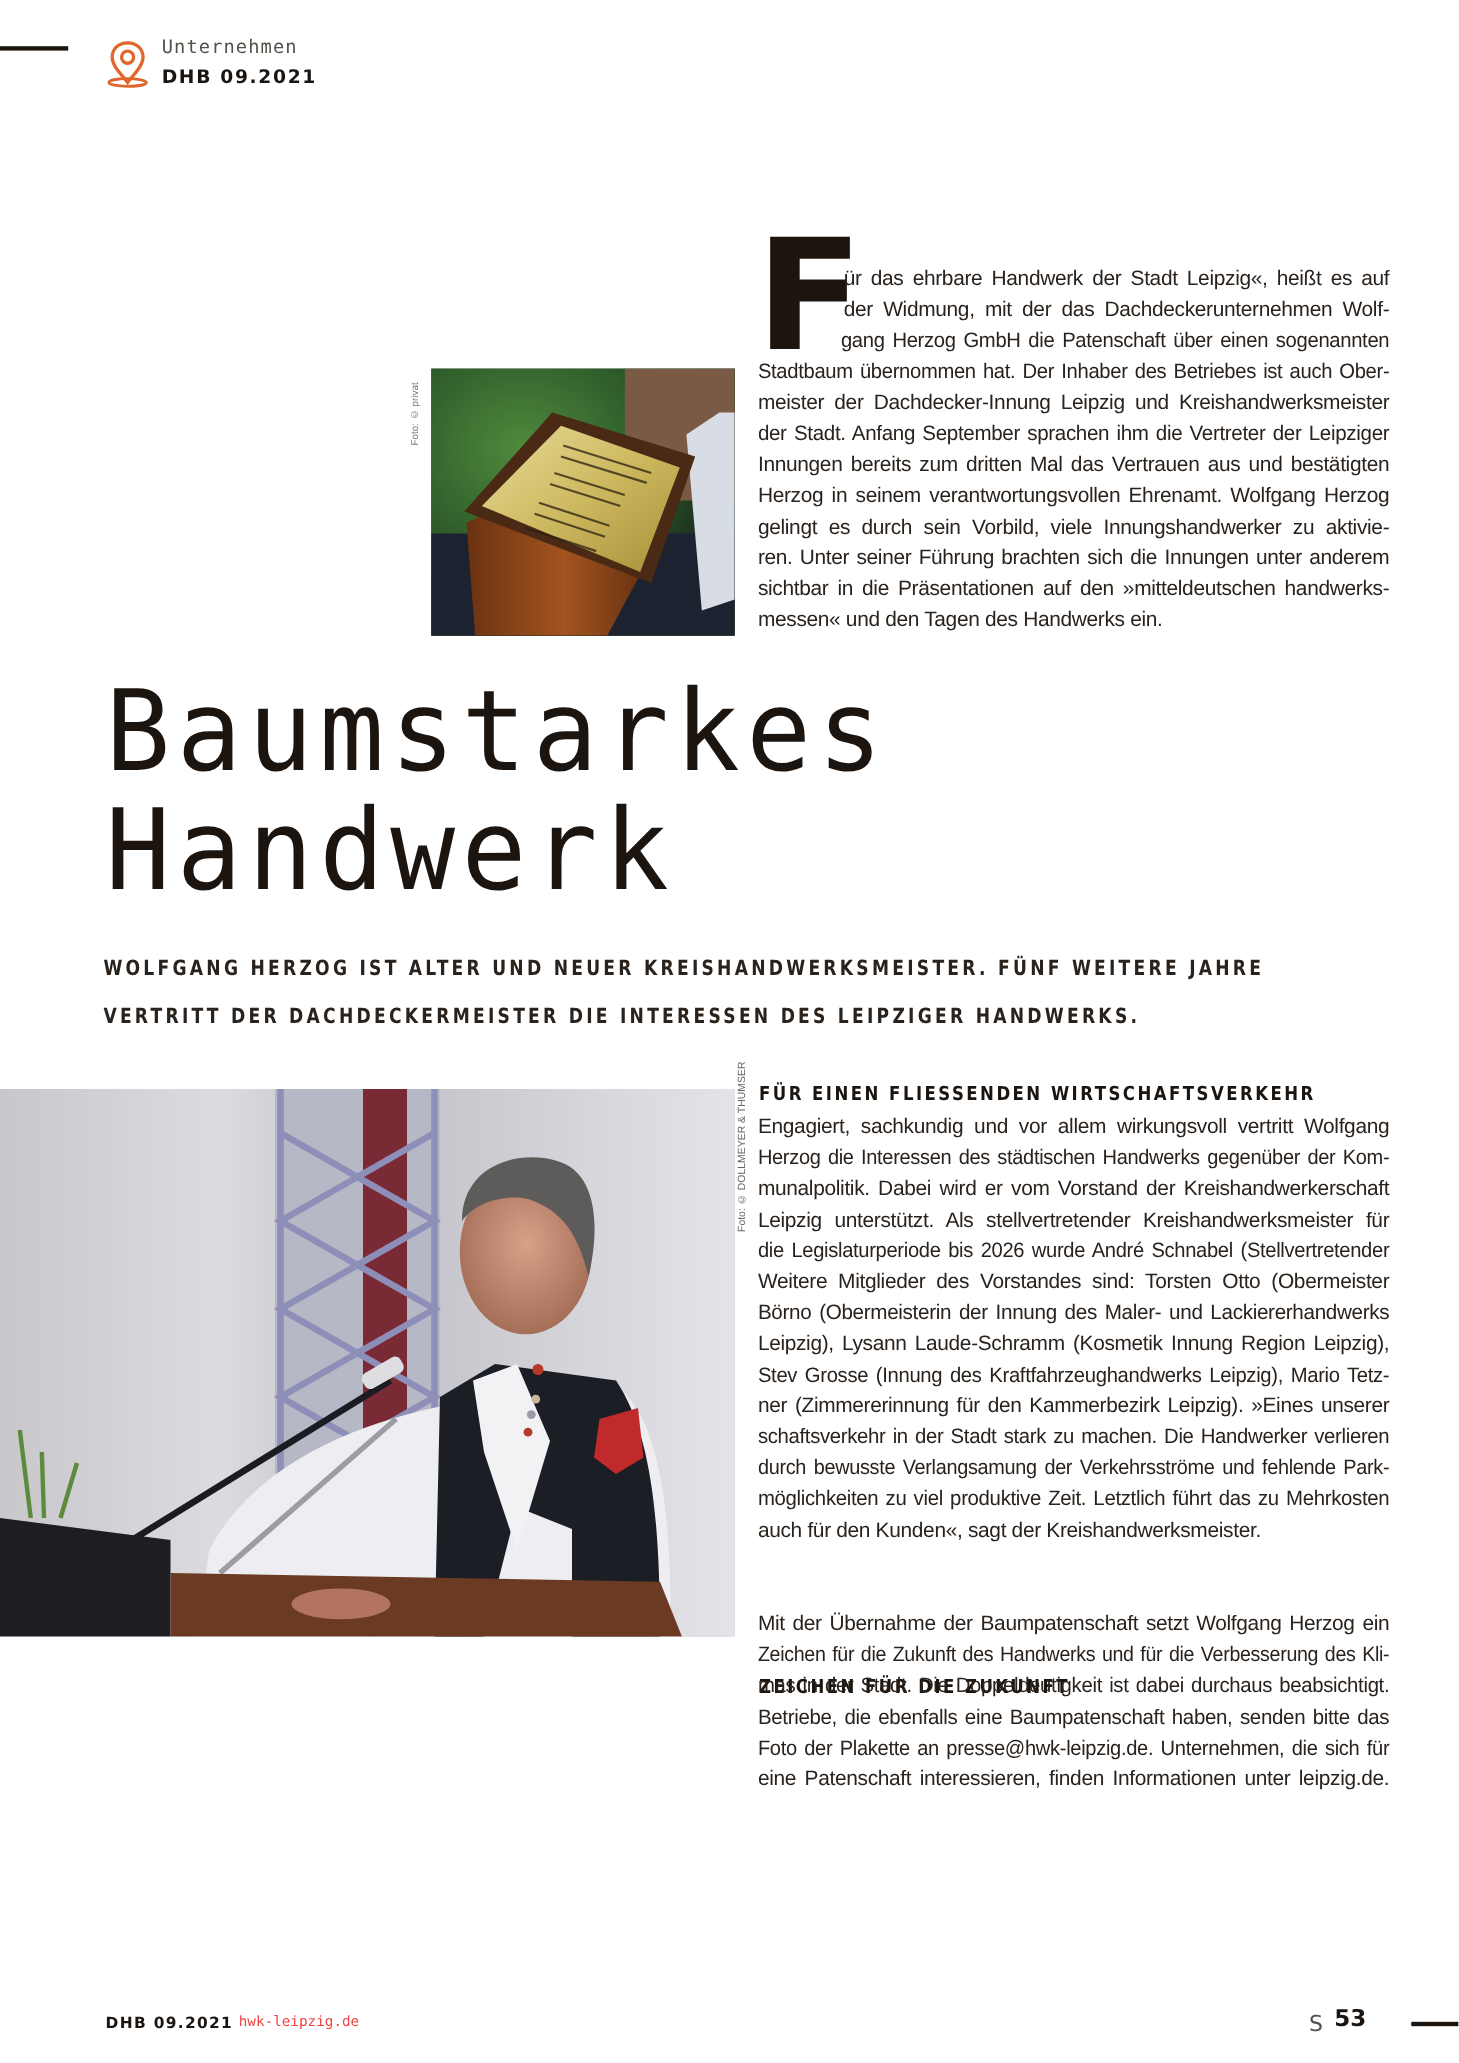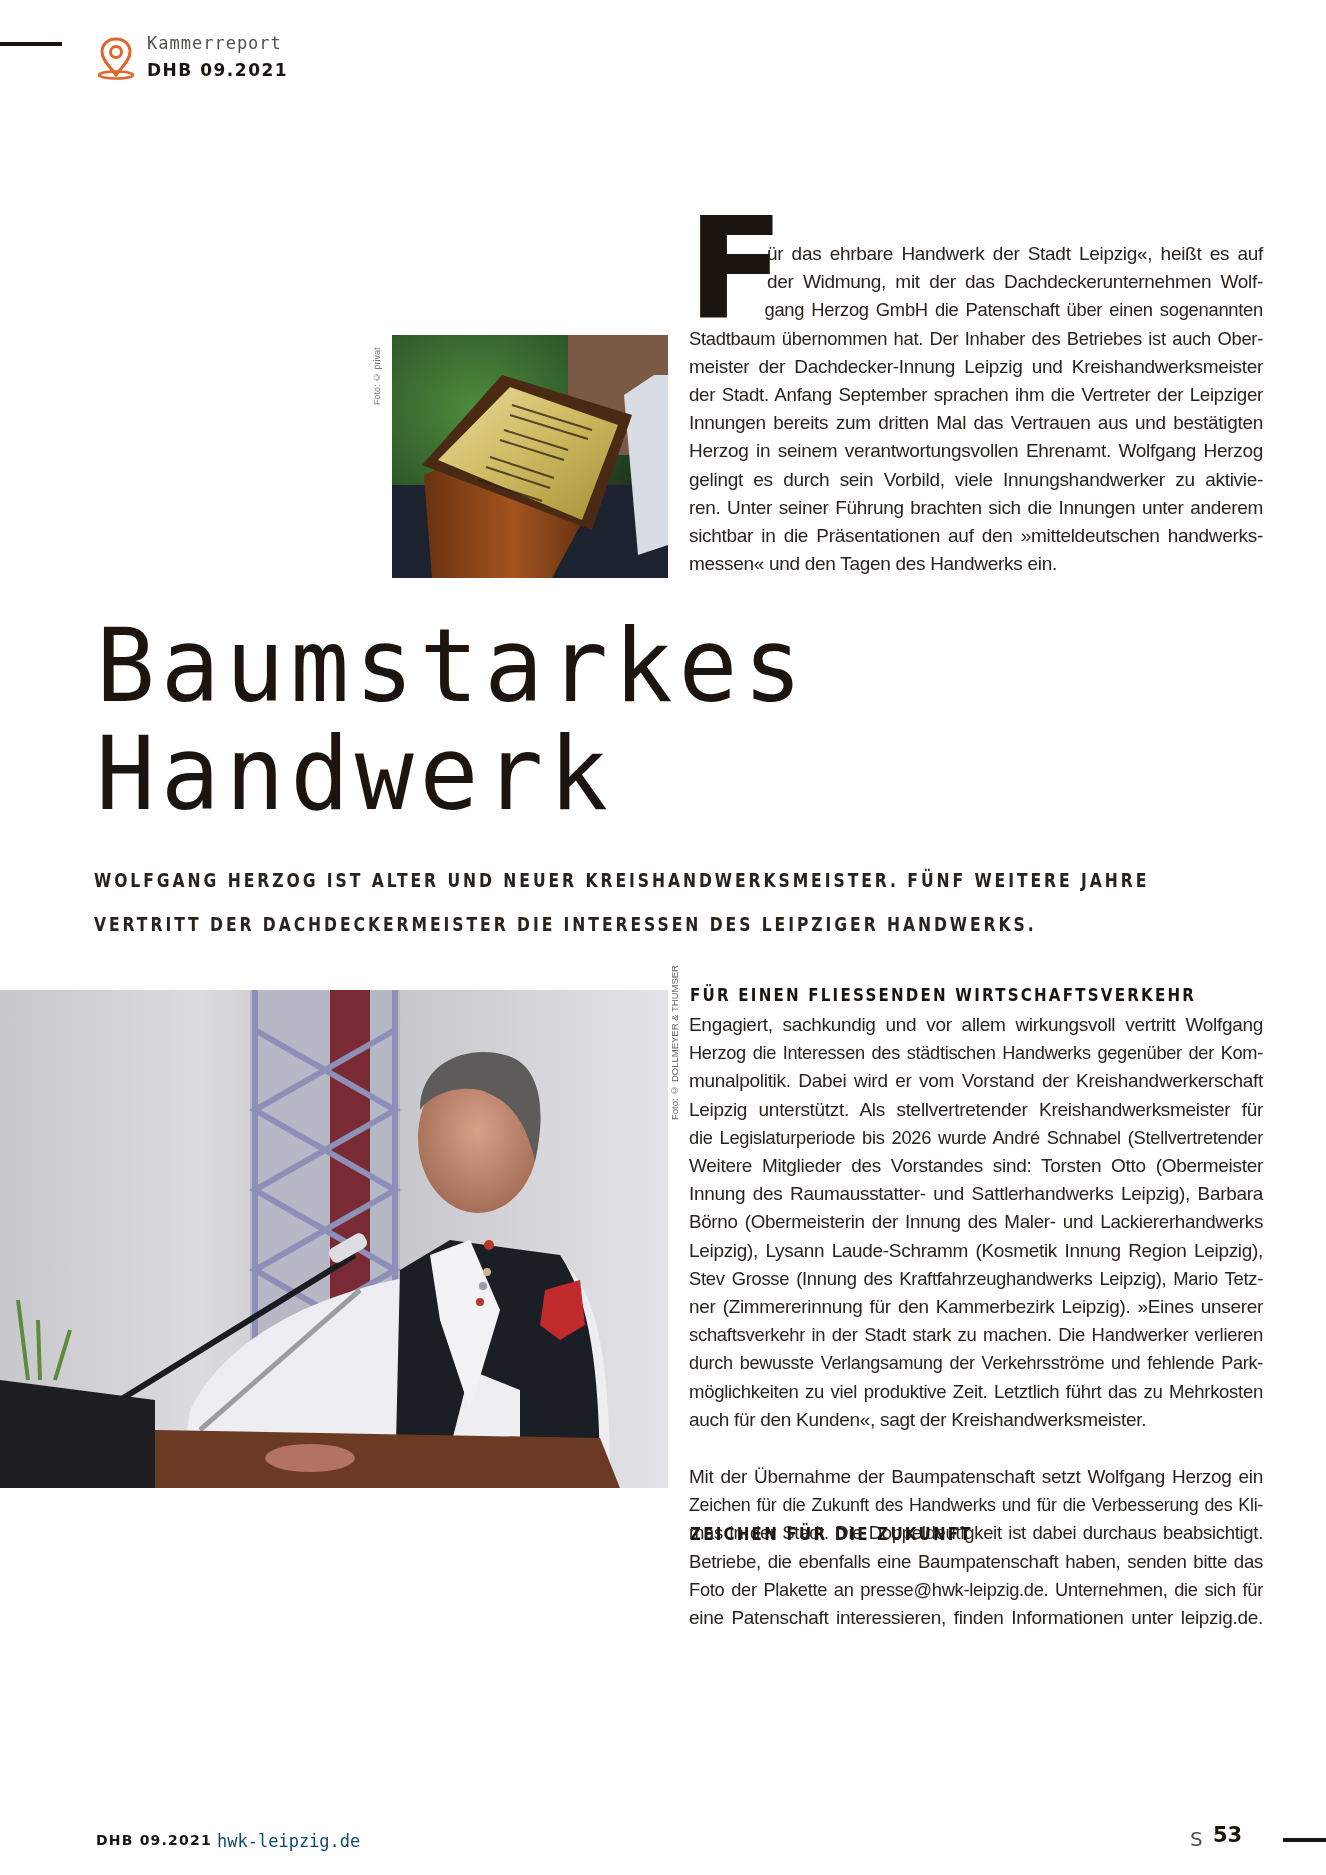--- a/index.html
+++ b/index.html
@@ -40,35 +40,35 @@
 
   
   .sec-heading { font-family: "DejaVu Sans", sans-serif; font-weight: bold; font-size: 17.5px; letter-spacing: 2.6px; color: #1c140e; transform: scaleX(0.86); transform-origin: left top; white-space: nowrap; }
   .sec1-h { left: 690px; top: 985px; }
   .sec1 { left: 689px; top: 1011px; width: 574px; }
   .sec2-h { left: 690px; top: 1524px; }
   .sec2 { left: 689px; top: 1463px; width: 574px; }
 
   
   .footer-issue { left: 96px; top: 1832px; font-family: "DejaVu Sans", sans-serif; font-weight: bold; font-size: 14px; letter-spacing: 1.2px; color: #1c140e; }
-  .footer-url { left: 217px; top: 1831px; font-family: "DejaVu Sans Mono", monospace; font-size: 17px; color: #0c4a6e; }
+  .footer-url { left: 217px; top: 1831px; font-family: "DejaVu Sans Mono", monospace; font-size: 13px; color: #ef4444; }
   .footer-s { left: 1190px; top: 1827px; font-family: "DejaVu Sans", sans-serif; font-size: 20px; color: #555049; }
   .footer-page { left: 1213px; top: 1823px; font-family: "DejaVu Sans", sans-serif; font-weight: bold; font-size: 21px; color: #1c140e; }
   .footer-rule { left: 1283px; top: 1838px; width: 43px; height: 4px; background: #1c140e; }
 </style>
 </head>
 <body>
 
 <div class="abs header-rule"></div>
 <svg class="abs pin-icon" viewBox="0 0 42 44">
   <path d="M21 3 C12 3 7 9 7 16 C7 24 15 31 21 39 C27 31 35 24 35 16 C35 9 30 3 21 3 Z" fill="none" stroke="#e0662c" stroke-width="3"></path>
   <circle cx="21" cy="16" r="5.5" fill="none" stroke="#e0662c" stroke-width="3"></circle>
   <ellipse cx="21" cy="39" rx="17" ry="3.5" fill="none" stroke="#e0662c" stroke-width="2.6"></ellipse>
 </svg>
-<div class="abs kicker">Kammerreport</div>
+<div class="abs kicker">Unternehmen</div>
 <div class="abs issue">DHB 09.2021</div>
 
 <div class="abs dropcap">F</div>
 <div class="abs col-text intro">
   <span class="line indent">ür das ehrbare Handwerk der Stadt Leipzig«, heißt es auf</span>
   <span class="line indent">der Widmung, mit der das Dachdeckerunternehmen Wolf-</span>
   <span class="line indent" style="transform: scaleX(0.967746); transform-origin: left top; width: 103.333%;">gang Herzog GmbH die Patenschaft über einen sogenannten</span>
   <span class="line" style="transform: scaleX(0.966813); transform-origin: left top; width: 103.433%;">Stadtbaum übernommen hat. Der Inhaber des Betriebes ist auch Ober-</span>
   <span class="line">meister der Dachdecker-Innung Leipzig und Kreishandwerksmeister</span>
   <span class="line" style="transform: scaleX(0.98393); transform-origin: left top; width: 101.633%;">der Stadt. Anfang September sprachen ihm die Vertreter der Leipziger</span>
@@ -189,21 +189,20 @@
 <div class="abs credit2">Foto: © DOLLMEYER &amp; THUMSER</div>
 
 <h2 class="abs sec-heading sec1-h">FÜR EINEN FLIESSENDEN WIRTSCHAFTSVERKEHR</h2>
 <div class="abs col-text sec1">
   <span class="line">Engagiert, sachkundig und vor allem wirkungsvoll vertritt Wolfgang</span>
   <span class="line" style="transform: scaleX(0.958039); transform-origin: left top; width: 104.38%;">Herzog die Interessen des städtischen Handwerks gegenüber der Kom-</span>
   <span class="line">munalpolitik. Dabei wird er vom Vorstand der Kreishandwerkerschaft</span>
   <span class="line">Leipzig unterstützt. Als stellvertretender Kreishandwerksmeister für</span>
   <span class="line" style="transform: scaleX(0.96339); transform-origin: left top; width: 103.8%;">die Legislaturperiode bis 2026 wurde André Schnabel (Stellvertretender</span>
   <span class="line">Weitere Mitglieder des Vorstandes sind: Torsten Otto (Obermeister</span>
-  <span class="line" style="transform: scaleX(0.99913); transform-origin: left top; width: 100.087%;">Innung des Raumausstatter- und Sattlerhandwerks Leipzig), Barbara</span>
   <span class="line" style="transform: scaleX(0.988005); transform-origin: left top; width: 101.214%;">Börno (Obermeisterin der Innung des Maler- und Lackiererhandwerks</span>
   <span class="line" style="transform: scaleX(0.99799); transform-origin: left top; width: 100.201%;">Leipzig), Lysann Laude-Schramm (Kosmetik Innung Region Leipzig),</span>
   <span class="line" style="transform: scaleX(0.968419); transform-origin: left top; width: 103.261%;">Stev Grosse (Innung des Kraftfahrzeughandwerks Leipzig), Mario Tetz-</span>
   <span class="line" style="transform: scaleX(0.997394); transform-origin: left top; width: 100.261%;">ner (Zimmererinnung für den Kammerbezirk Leipzig). »Eines unserer</span>
   <span class="line" style="transform: scaleX(0.971955); transform-origin: left top; width: 102.885%;">schaftsverkehr in der Stadt stark zu machen. Die Handwerker verlieren</span>
   <span class="line" style="transform: scaleX(0.951168); transform-origin: left top; width: 105.134%;">durch bewusste Verlangsamung der Verkehrsströme und fehlende Park-</span>
   <span class="line" style="transform: scaleX(0.97518); transform-origin: left top; width: 102.545%;">möglichkeiten zu viel produktive Zeit. Letztlich führt das zu Mehrkosten</span>
   <span class="line last">auch für den Kunden«, sagt der Kreishandwerksmeister.</span>
 </div>
 

